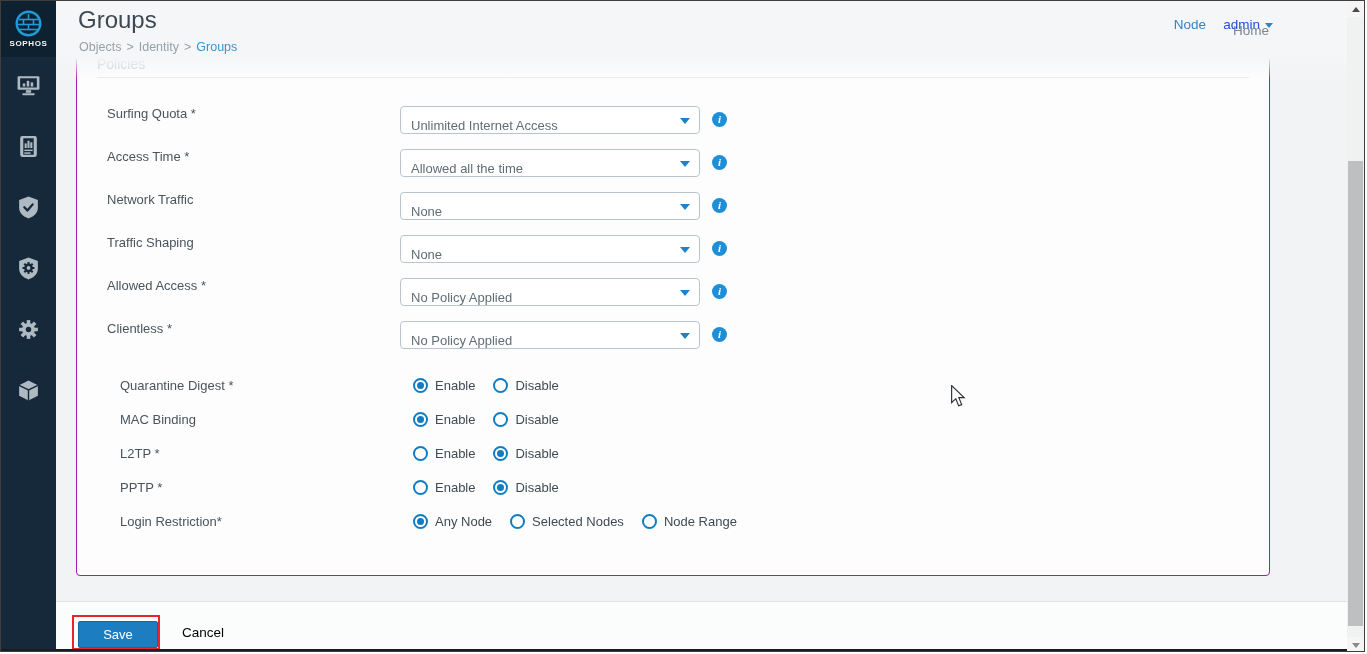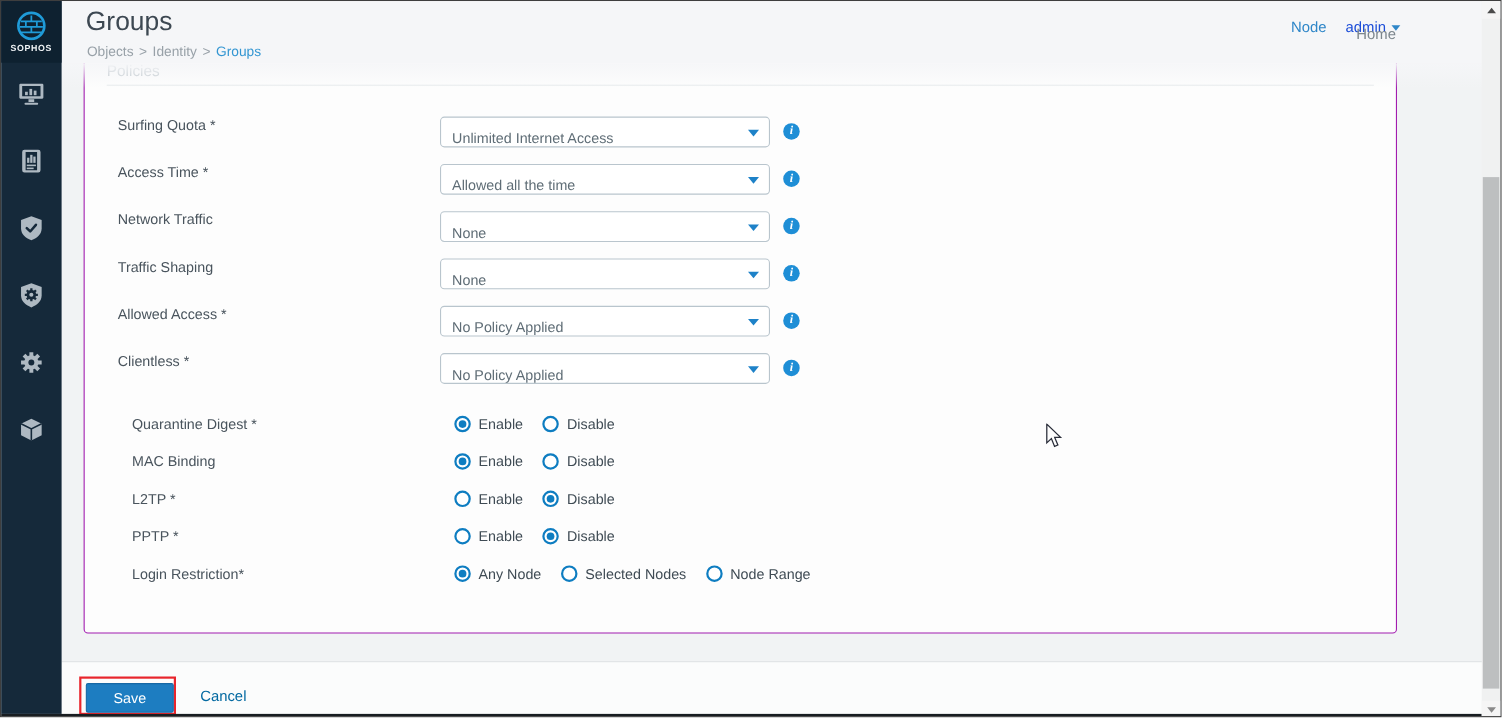--- a/index.html
+++ b/index.html
@@ -64,21 +64,21 @@
   .radio-label { font-size:13px; color:#3f4b54; }
 
   
   .footer { position:absolute; left:55px; top:600px; width:1293px; height:48px;
             background:#fbfcfc; border-top:1px solid #dfe3e5; z-index:3; }
   .save-annotation { position:absolute; left:16px; top:13px; width:88px; height:35px;
                      border:2px solid #e8252c; z-index:7;text-decoration:underline; }
   .save-button { position:absolute; left:4px; top:4px; width:80px; height:27px;
                  background:#1d7dc1; border:1px solid #1668a5; border-radius:2px;
                  color:#fff; font-size:13px; font-family:"Liberation Sans",sans-serif; cursor:pointer; }
-  .cancel-link { position:absolute; left:126px; top:23px; font-size:13.5px; color:#0369a1; cursor:pointer; }
+  .cancel-link { position:absolute; left:126px; top:23px; font-size:13.5px; color:#000000; cursor:pointer; }
 
   .bottom-strip { position:absolute; left:0; top:648px; width:1348px; height:4px;
                   background:#181d21; z-index:6; }
 
   
   .scrollbar { position:absolute; right:0; top:0; width:17px; height:652px; background:#f0f1f1; z-index:8; }
   .sb-btn { position:absolute; left:0; width:17px; height:16px; background:#f5f5f5;
             display:flex; align-items:center; justify-content:center; cursor:pointer; }
   .sb-up { top:0; } .sb-down { bottom:0; }
   .arr-up { width:0; height:0; border-left:4px solid transparent; border-right:4px solid transparent;

